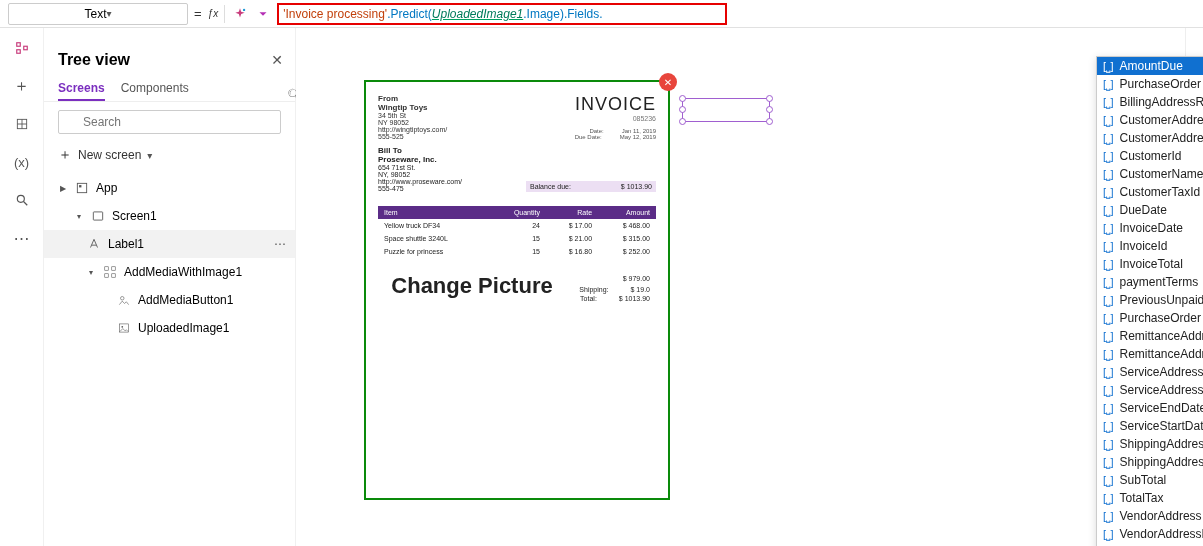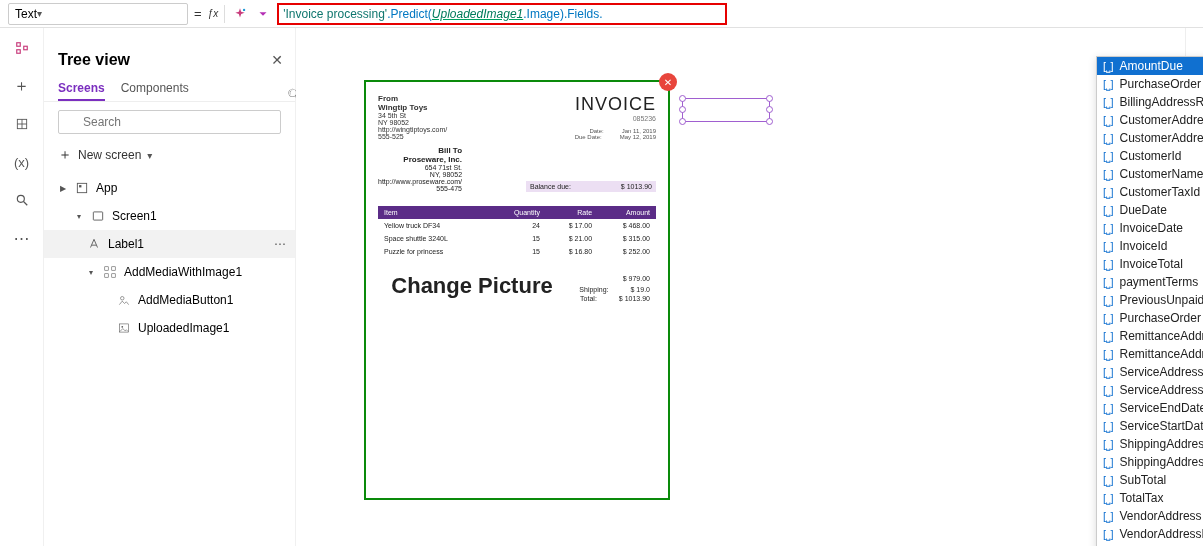--- a/index.html
+++ b/index.html
@@ -1,26 +1,26 @@
 <!DOCTYPE html>
 <html><head>
 <meta charset="utf-8">
 <style>
   * { box-sizing: border-box; margin: 0; padding: 0; font-family: "Segoe UI", Arial, sans-serif; }
   body { width: 1203px; height: 546px; overflow: hidden; background: #fff; position: relative; }
   .top-bar { height: 28px; display: flex; align-items: center; padding: 2px 8px; border-bottom: 1px solid #e1e1e1; gap: 6px; }
-  .prop-select { width: 180px; height: 22px; border: 1px solid #ccc; border-radius: 2px; display:flex; align-items:center; justify-content:flex-start; padding:0 6px; font-size:12px; }
+  .prop-select { width: 180px; height: 22px; border: 1px solid #ccc; border-radius: 2px; display:flex; align-items:center; justify-content:center; padding:0 6px; font-size:12px; }
   .chev { font-size:10px; color:#555; }
   .eq { font-size:13px; color:#333; }
   .fx { font-style: italic; font-size:10px; color:#333; }
   .ai-ico { width:18px;height:18px; display:flex;align-items:center;justify-content:center; }
   .vbar { width:1px; height:18px; background:#ddd; }
   .dd-chev { width:16px;height:16px; display:flex;align-items:center;justify-content:center; }
   .formula-box { border: 2px solid #e60000; height:22px; flex:0 0 450px; display:flex; align-items:center; padding:0 4px; font-family: Consolas, monospace; font-size:12px; }
-  .fs-str { color:#0f766e; }
+  .fs-str { color:#c2410c; }
   .fs-fn  { color:#0077c2; }
   .fs-id  { color:#007a5a; font-style:italic; text-decoration: underline; text-decoration-color:#00a060; }
   .fs-dot { color:#0077c2; }
   .fs-prop{ color:#0077c2; }
   .main { display:flex; height:calc(100% - 28px); }
   .vrail { width:44px; border-right:1px solid #f0f0f0; display:flex; flex-direction:column; align-items:center; padding-top:10px; gap:18px; }
   .vrail .ico { width:20px;height:20px; display:flex;align-items:center;justify-content:center; color:#555; }
   .tree-pane { width:252px; border-right:1px solid #f0f0f0; padding: 8px 0; }
   .tree-head { display:flex; justify-content:space-between; align-items:center; padding:4px 12px 8px 14px;margin-top:11px; }
   .tree-title { font-size:16px; font-weight:600; }
@@ -244,21 +244,21 @@
                 <span>Date:</span>
                 <span>Jan 11, 2019</span>
               </div>
             <div>
                 <span>Due Date:</span>
                 <span>May 12, 2019</span>
               </div>
           </div>
         </div>
       </div>
-      <div style="display:flex;justify-content:space-between;align-items:flex-end;text-align:right;">
+      <div style="display:flex;justify-content:space-between;align-items:flex-end;">
         <div class="billto">
           <b>Bill To</b><br>
           <b>Proseware, Inc.</b><br>
           <span>654 71st St.</span><br>
           <span>NY, 98052</span><br>
           <span>http://www.proseware.com/</span><br>
           <span>555-475</span>
         </div>
         <div class="balance-row" style="width:130px;">
           <span>Balance due:</span>

